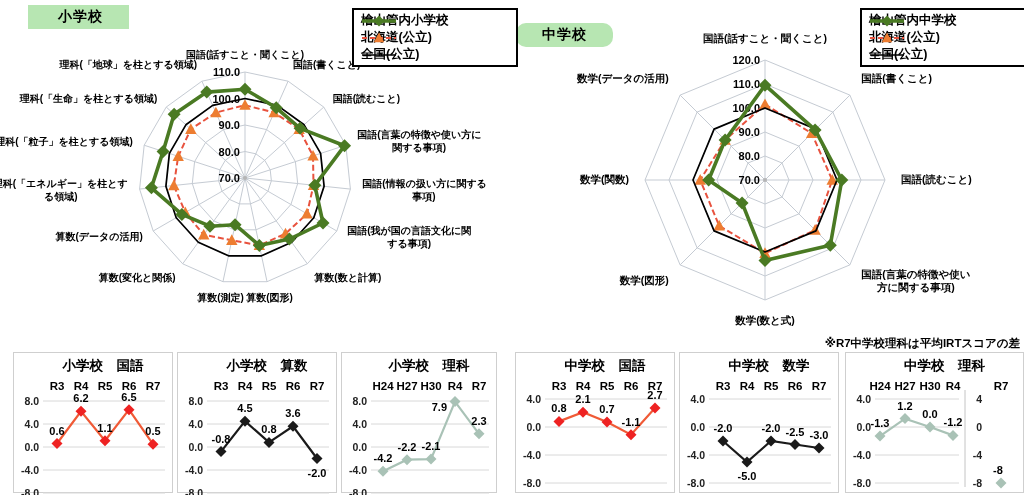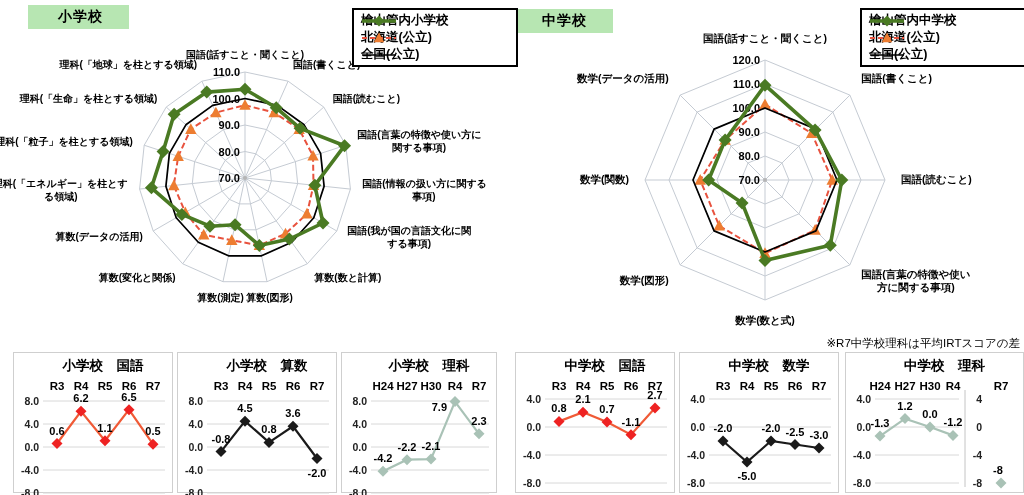--- a/index.html
+++ b/index.html
@@ -2,31 +2,31 @@
 <html><head>
 <meta charset="utf-8">
 <style>
   html,body{margin:0;padding:0;background:#fff;}
   #stage{position:relative;width:1024px;height:495px;background:#fff;
          font-family:"Liberation Sans","DejaVu Sans",sans-serif;overflow:hidden;}
   #stage svg{position:absolute;overflow:visible;}
   .badge{position:absolute;background:#b7e6b2;color:#000;font-weight:bold;
          font-size:14px;padding:3px 26px;letter-spacing:1px;}
   #badge-elem{left:28px;top:5px;padding-left:30px;}
-  #badge-jun{left:516px;top:9px;}
+  #badge-jun{left:516px;top:23px;border-radius:10px;}
   #radar0{left:0;top:0;}
   #radar1{left:512px;top:0;}
   .legend{position:absolute;border:2px solid #000;background:#fff;padding:2px 7px;width:148px;}
   #legend0{left:352px;top:8px;}
   #legend1{left:860px;top:8px;}
   .lgrow{display:flex;align-items:center;height:17px;}
   .lgrow span{font-size:12.5px;font-weight:600;color:#000;white-space:nowrap;}
   .lgrow svg{position:static;width:36px;height:14px;margin-right:3px;flex:none;}
   #btitle{position:absolute;left:8px;top:331px;font-size:14.5px;font-weight:bold;color:#000;}
-  #note{position:absolute;right:4px;top:336px;font-size:11.5px;font-weight:400;color:#000;}
+  #note{position:absolute;right:4px;top:336px;font-size:11.5px;font-weight:700;color:#000;}
   #lc0{left:13px;top:352px;}  #lc1{left:177px;top:352px;} #lc2{left:341px;top:352px;}
   #lc3{left:515px;top:352px;} #lc4{left:679px;top:352px;} #lc5{left:845px;top:352px;}
   .rlab{font-size:11px;font-weight:600;fill:#000;}
   .alab{font-weight:600;fill:#000;}
   .ctitle{font-size:13.5px;font-weight:bold;fill:#000;}
   .xlab{font-size:11.5px;font-weight:bold;fill:#000;}
   .tick{font-size:10.5px;font-weight:600;fill:#222;}
   .dlab{font-size:11px;font-weight:bold;fill:#000;}
 </style>
 </head>

